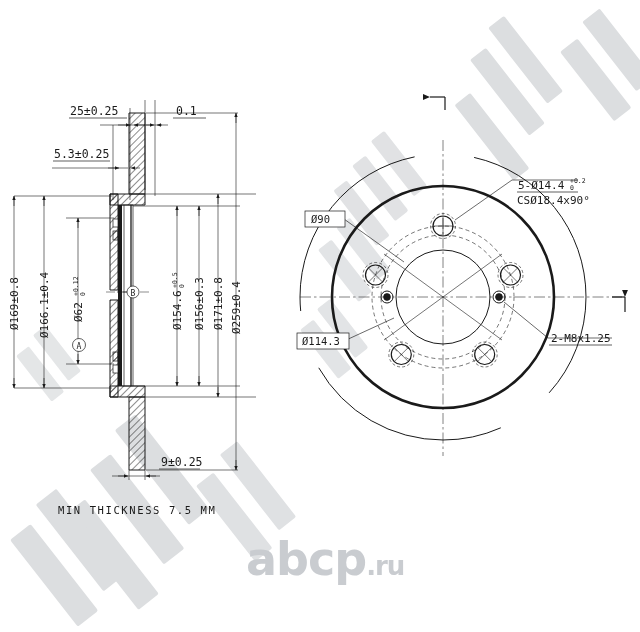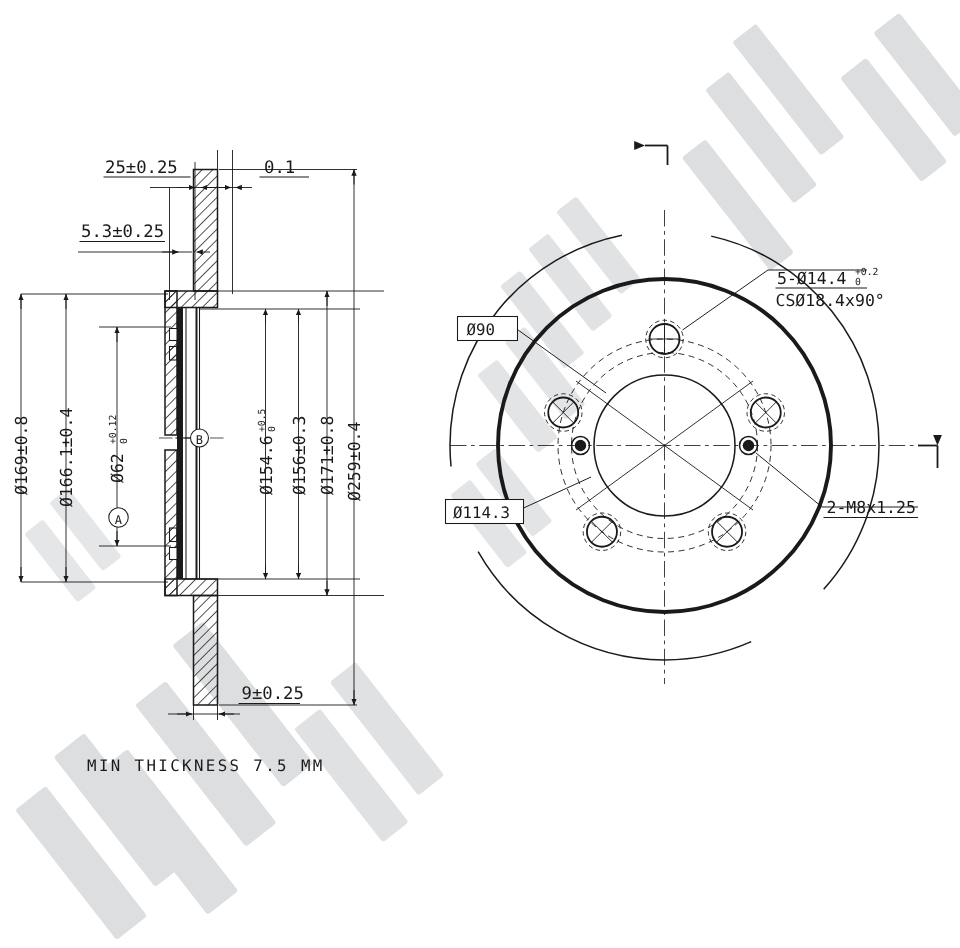--- a/index.html
+++ b/index.html
@@ -55,20 +55,24 @@
         <rect x="38" y="-10" width="22" height="96" rx="2"></rect>
       </g>
 
       <g transform="translate(16,356) rotate(-38)" opacity="0.75">
         <rect x="0" y="0" width="16" height="58" rx="2"></rect>
         <rect x="26" y="-6" width="16" height="58" rx="2"></rect>
       </g>
     </g>
   </svg>
 
+  <div class="wm" style="left:246px;top:536px;font-family:'DejaVu Sans','Liberation Sans',sans-serif;
+              font-size:46px;font-weight:700;color:#c9ccd0;letter-spacing:-1px;line-height:1;">
+    <span>abcp</span><span style="font-size:26px;vertical-align:baseline;">.ru</span>
+  </div>
 
   <svg class="layer" viewBox="0 0 640 632">
     <defs>
       <pattern id="hatch" width="5" height="5" patternTransform="rotate(45)" patternUnits="userSpaceOnUse">
         <line x1="0" y1="0" x2="0" y2="5" stroke="#1a1a1a" stroke-width="1"></line>
       </pattern>
       <marker id="ar" markerWidth="8" markerHeight="8" refX="7" refY="3" orient="auto">
         <path d="M0,0 L7,3 L0,6 z" fill="#1a1a1a"></path>
       </marker>
       <marker id="arS" markerWidth="7" markerHeight="7" refX="6" refY="2.5" orient="auto">

